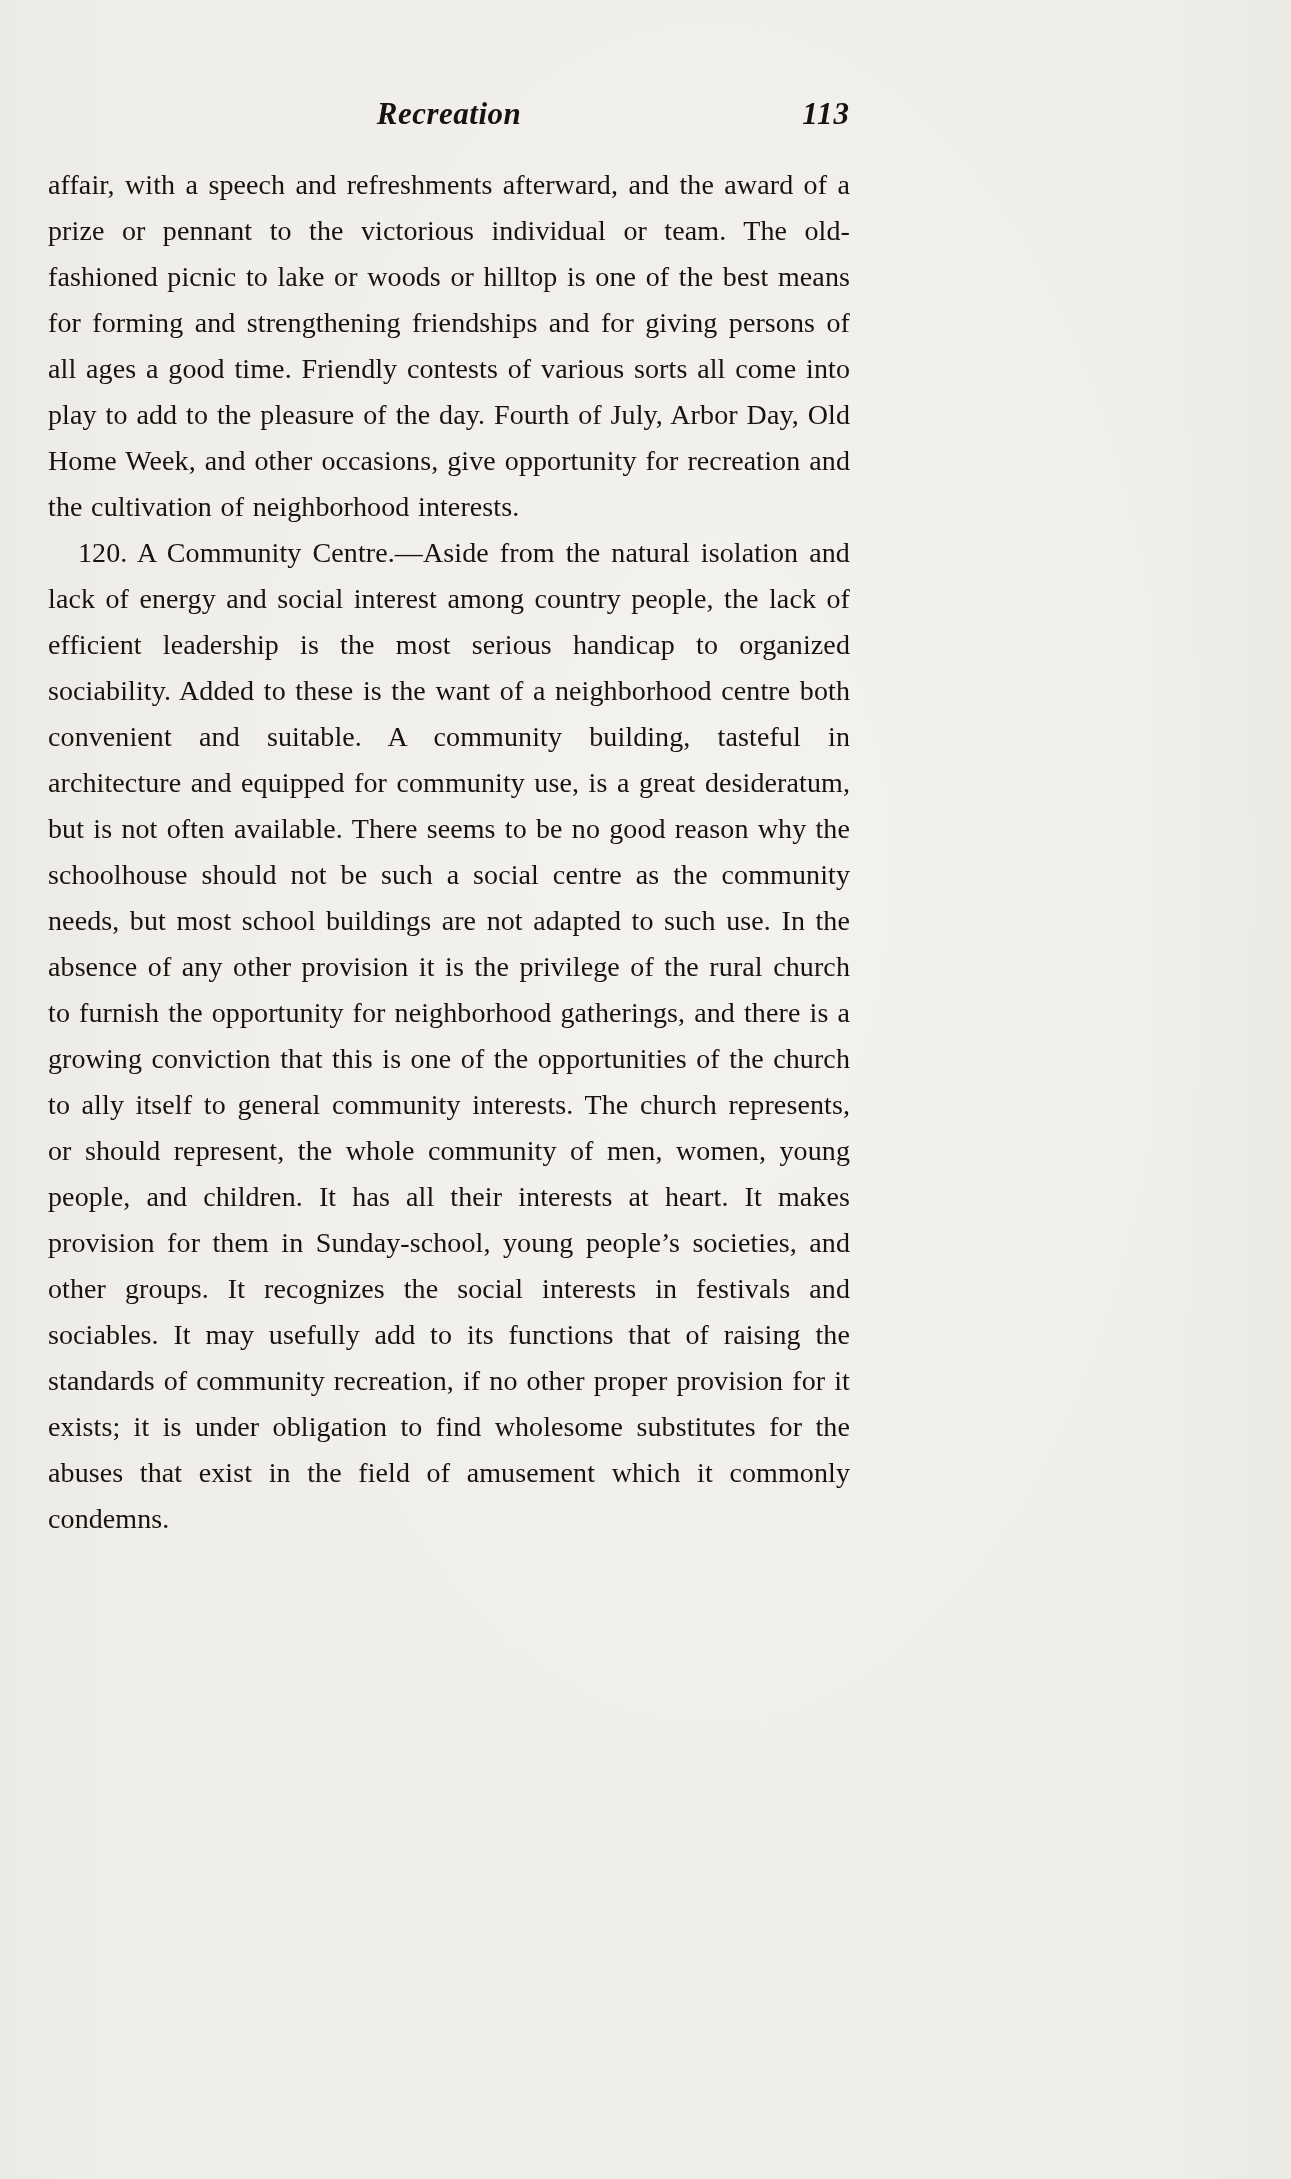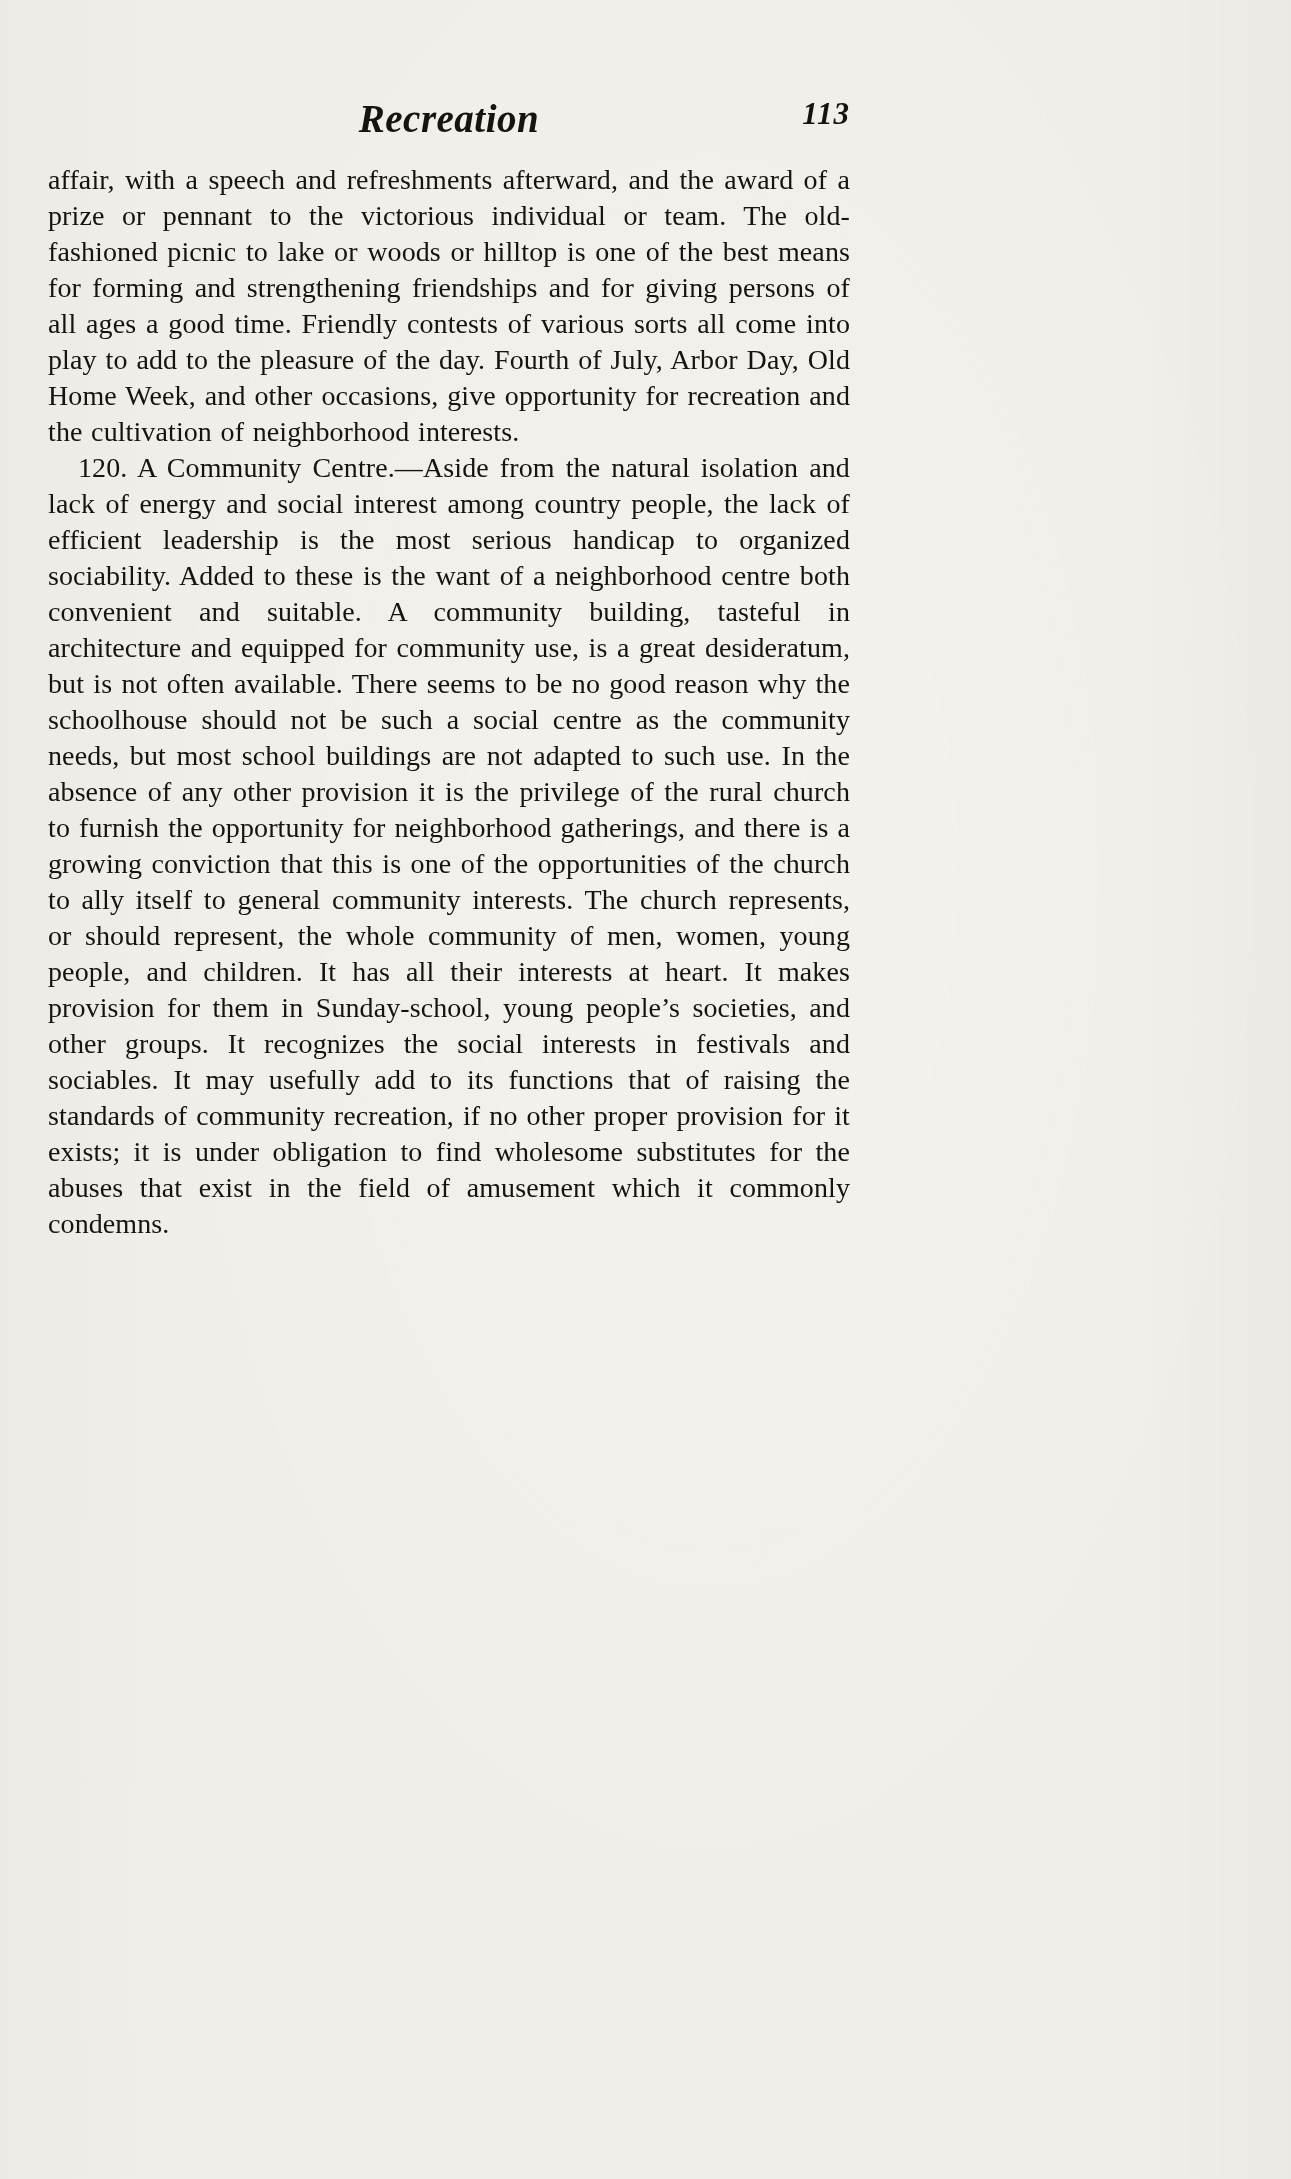--- a/index.html
+++ b/index.html
@@ -40,36 +40,36 @@
     height: 40px;
     margin-bottom: 26px;
   }
   .head-title {
     position: absolute;
     left: 0;
     right: 0;
     text-align: center;
     font-style: italic;
     font-weight: 700;
-    font-size: 39px;
+    font-size: 31px;
     letter-spacing: 0.5px;
   }
   .page-num {
     position: absolute;
     right: 0;
     top: 0;
     font-weight: 700;
     font-size: 31px;
     letter-spacing: 1px;
     font-style: italic;
   }
   .para {
     margin: 0;
     font-size: 28px;
-    line-height: 36px;
+    line-height: 46px;
     text-align: justify;
     word-spacing: 1.5px;
     letter-spacing: 0.1px;
   }
   .para.indented {
     text-indent: 30px;
   }
   .section-heading {
     font-weight: 400;
   }

